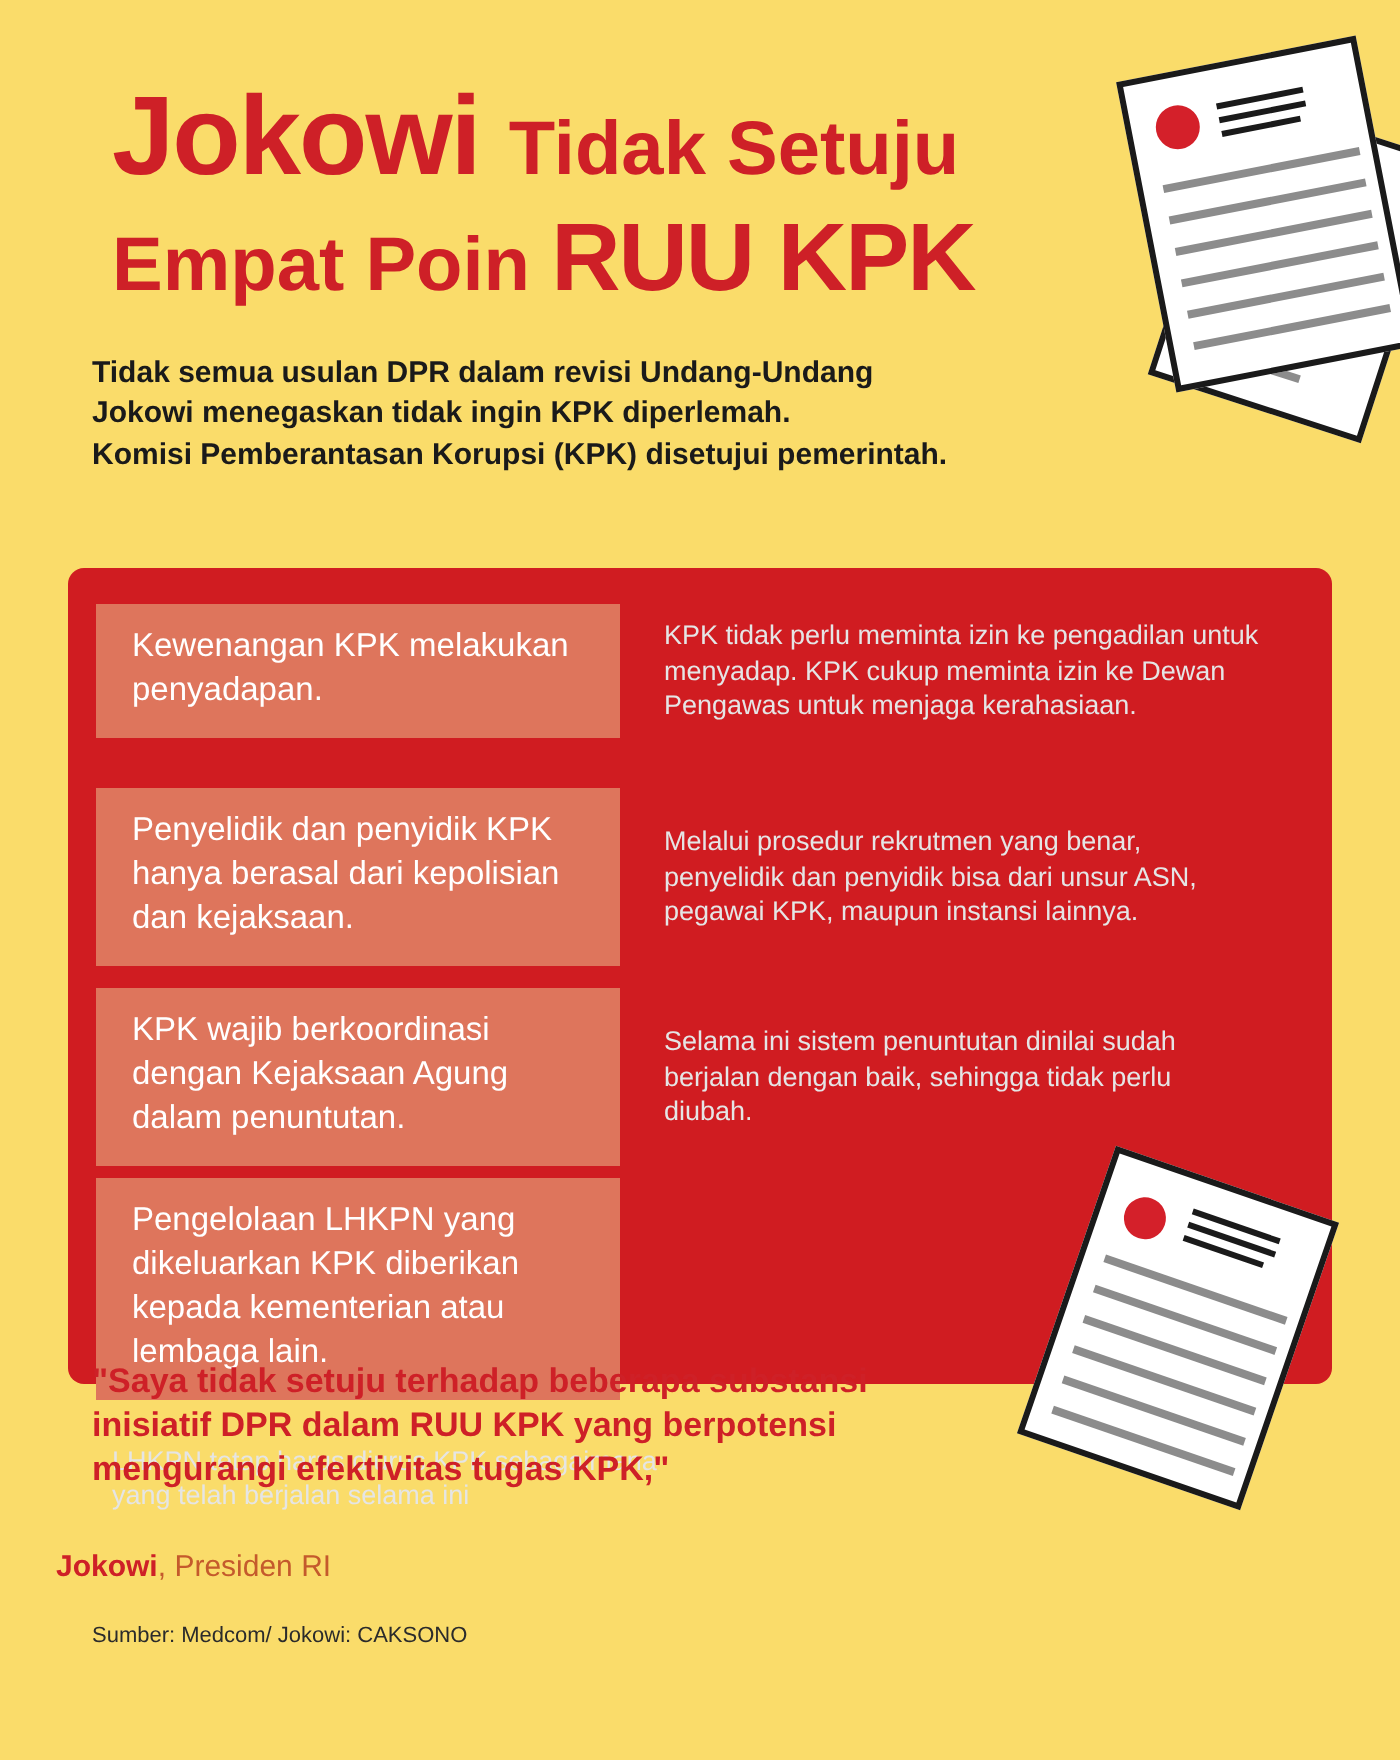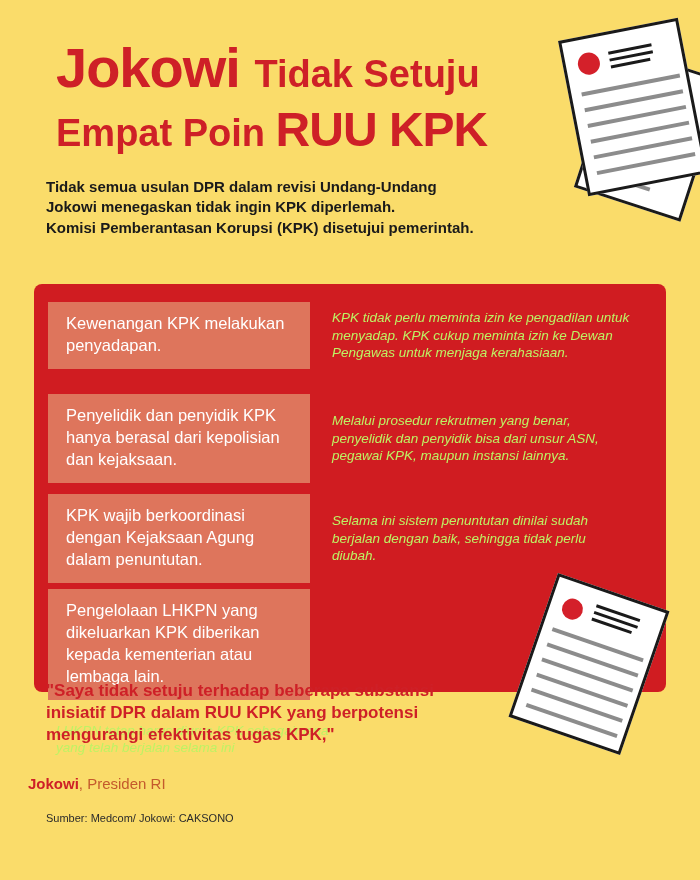--- a/index.html
+++ b/index.html
@@ -152,28 +152,27 @@
     margin-left: 14px;
     width: 262px;
     display: flex;
     align-items: center;
   }
   .point-box.h2 { min-height: 62px; }
   .point-box.h3 { min-height: 84px; }
   .point-box.h4 { min-height: 104px; }
 
   .detail {
-    color: #bef264;
+    color: #e5e5e5;
     font-size: 13.5px;
     line-height: 1.30;
     margin-left: 22px;
     width: 300px;
     display: flex;
     align-items: center;
-    font-style: italic;
   }
   .detail.top-align { align-items: flex-start; padding-top: 4px; }
 
   
   .quote {
     position: absolute;
     top: 680px;
     left: 46px;
     width: 420px;
     z-index: 7;

